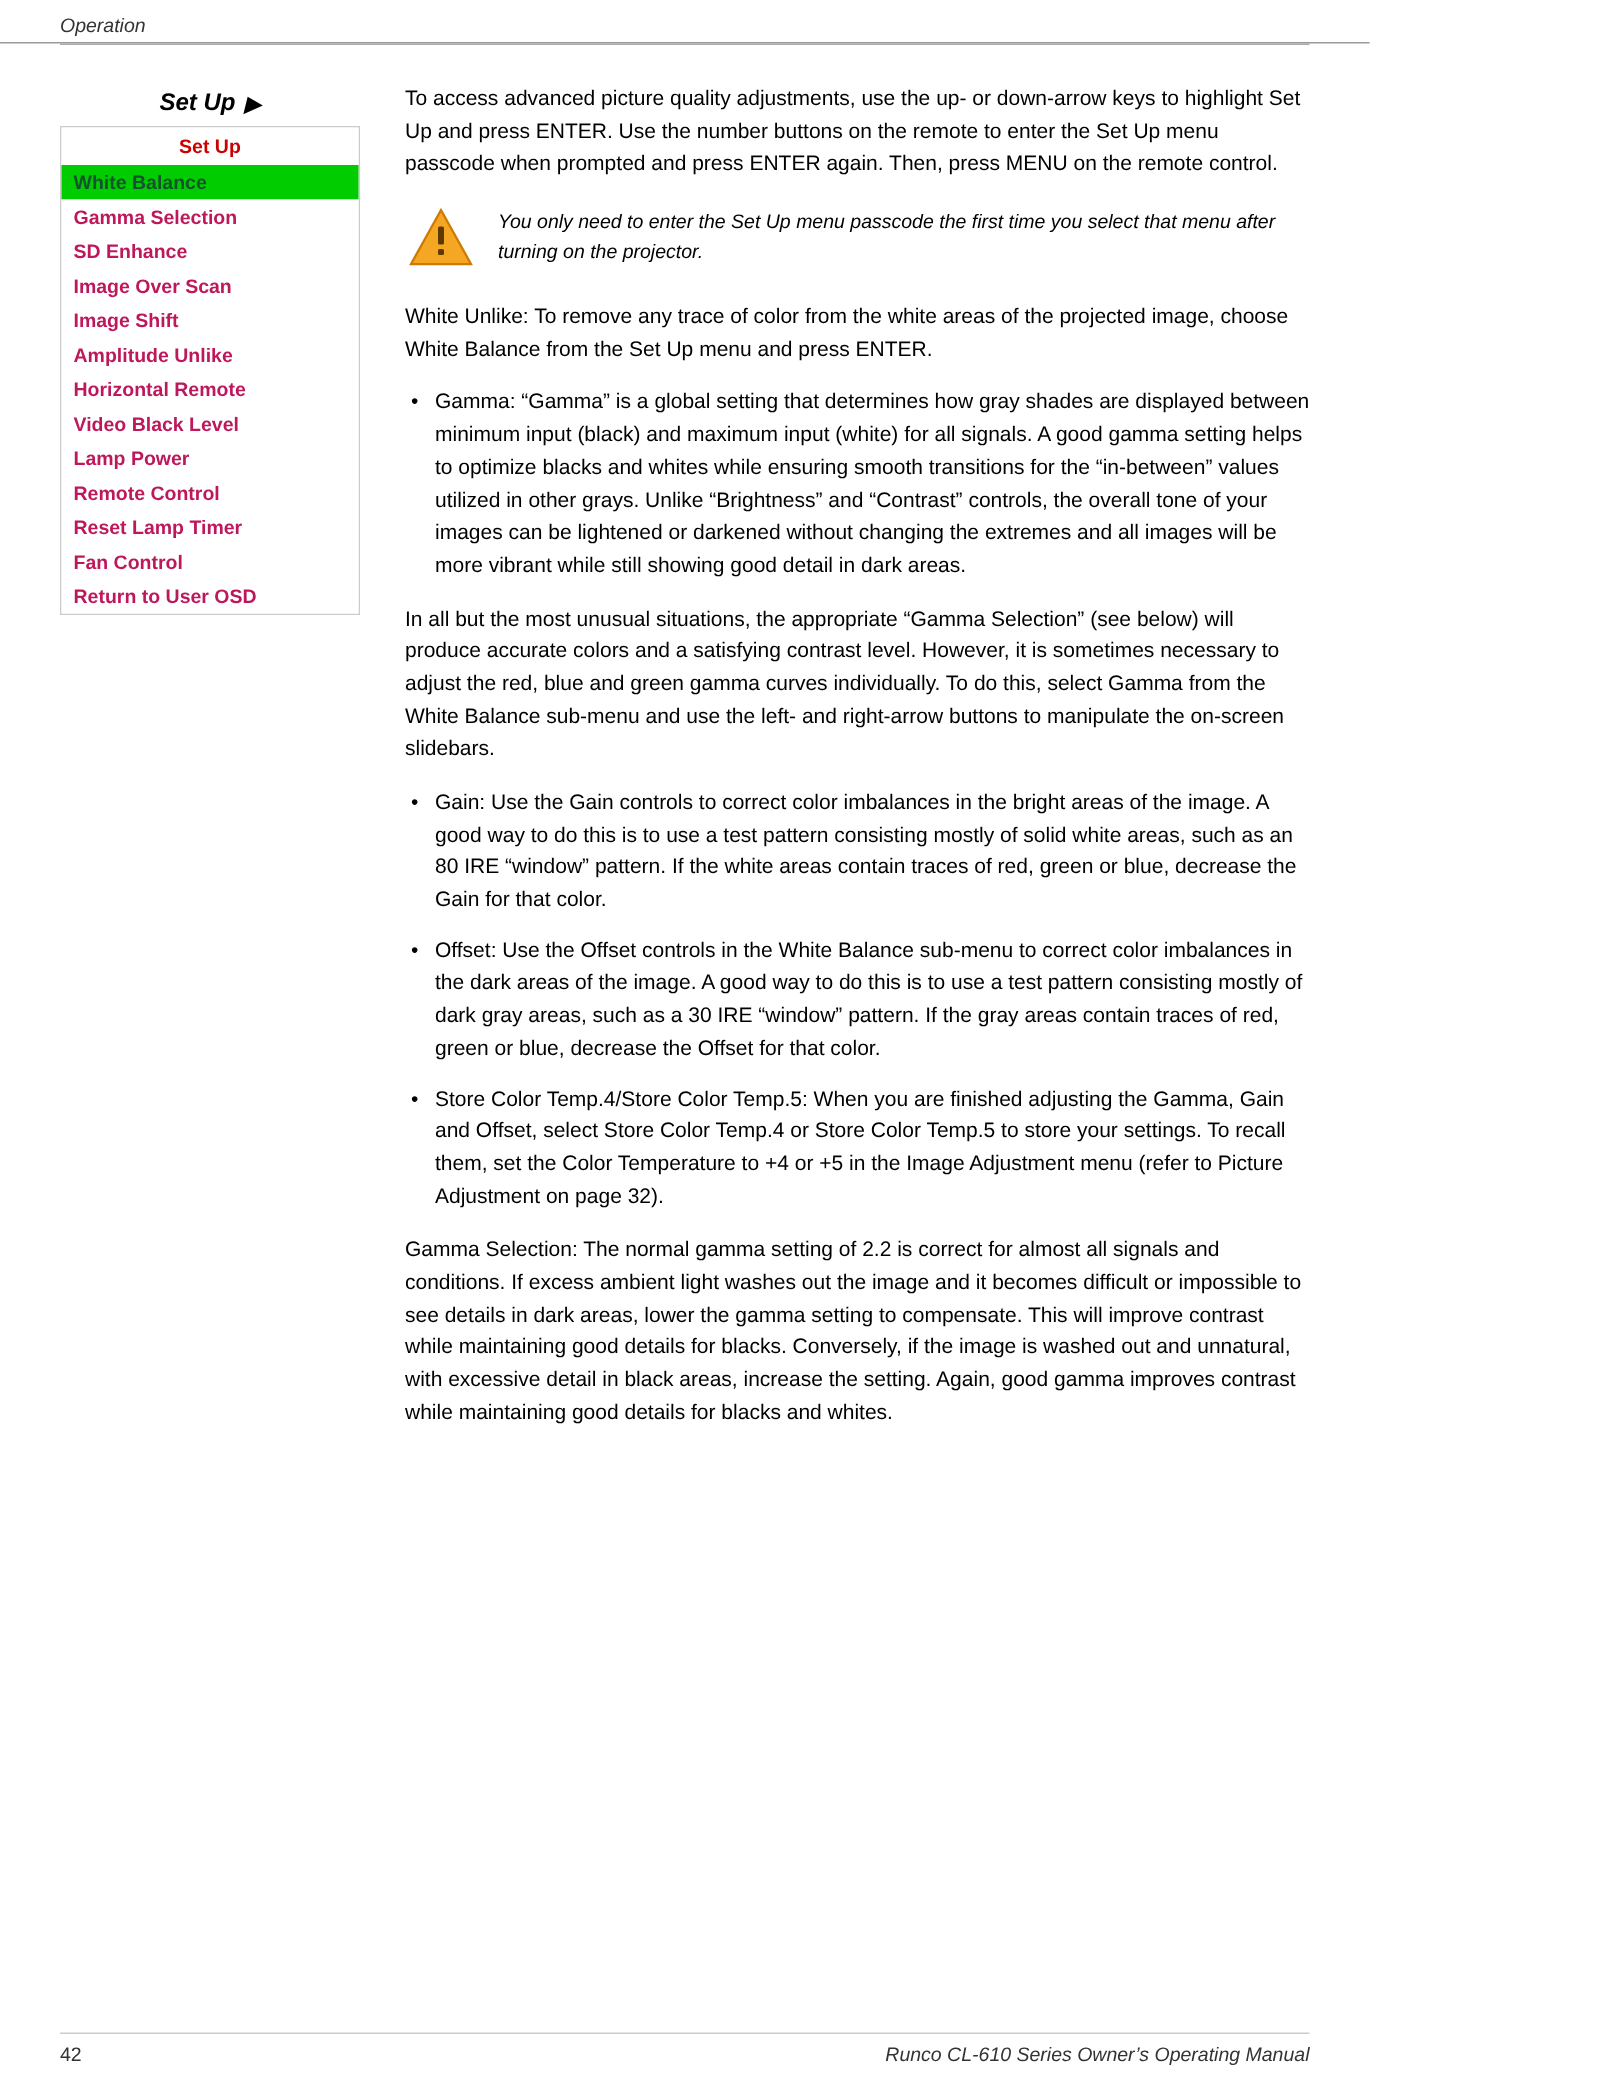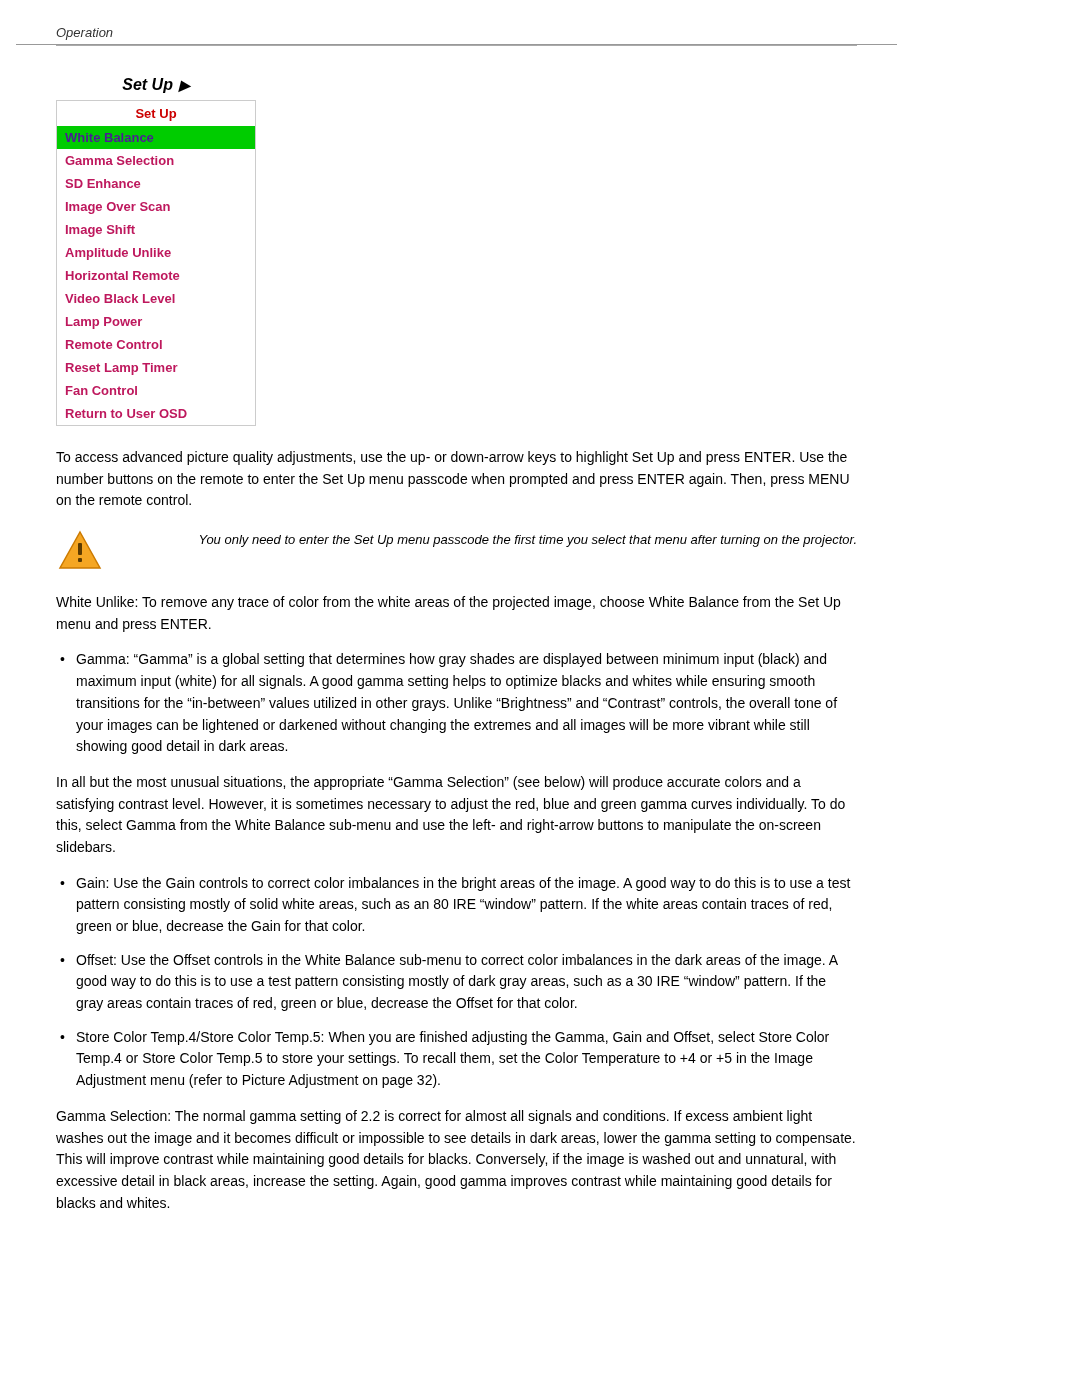--- a/index.html
+++ b/index.html
@@ -9,43 +9,42 @@
       background: #fff;
       font-family: Arial, Helvetica, sans-serif;
       font-size: 14px;
       color: #000;
       position: relative;
     }
 
     .page-container {
       width: 913px;
       min-height: 1397px;
-      padding: 16px;
+      padding: 0;
       position: relative;
     }
 
     
     .top-header {
       padding: 8px 40px 4px 40px;
       border-bottom: 1px solid #999;
       margin-bottom: 0;
     }
 
     .top-header .section-label {
       font-style: italic;
       font-size: 13px;
       color: #333;
     }
 
     
     .main-content {
       display: flex;
       padding: 20px 40px 40px 40px;
-      gap: 16px;
-      flex-direction: column;
+      gap: 0;
     }
 
     
     .sidebar {
       width: 200px;
       min-width: 200px;
       flex-shrink: 0;
       margin-right: 30px;
       margin-top: 10px;
     }
@@ -83,21 +82,21 @@
     .sidebar-menu-item.red-text {
       color: #cc0000;
       background: #fff;
       text-align: center;
       font-weight: bold;
       padding: 5px 8px;
     }
 
     .sidebar-menu-item.highlighted {
       background: #00cc00;
-      color: #4c1d95;
+      color: #14532d;
     }
 
     .sidebar-menu-item.normal {
       background: #fff;
       color: #be185d;
     }
 
     
     .content-area {
       flex: 1;
@@ -280,14 +279,18 @@
         </li>
       </ul>
 
       <div class="body-section">
         <span class="bold">Gamma Selection:</span><span> The normal gamma setting of 2.2 is correct for almost all signals and conditions. If excess ambient light washes out the image and it becomes difficult or impossible to see details in dark areas, lower the gamma setting to compensate. This will improve contrast while maintaining good details for blacks. Conversely, if the image is washed out and unnatural, with excessive detail in black areas, increase the setting. Again, good gamma improves contrast while maintaining good details for blacks and whites.</span>
       </div>
 
     </div>
   </div>
 
+  <div class="page-footer">
+    <span class="page-number">42</span>
+    <span class="manual-title">Runco CL-610 Series Owner’s Operating Manual</span>
+  </div>
 
 </div>
 
 </body></html>

